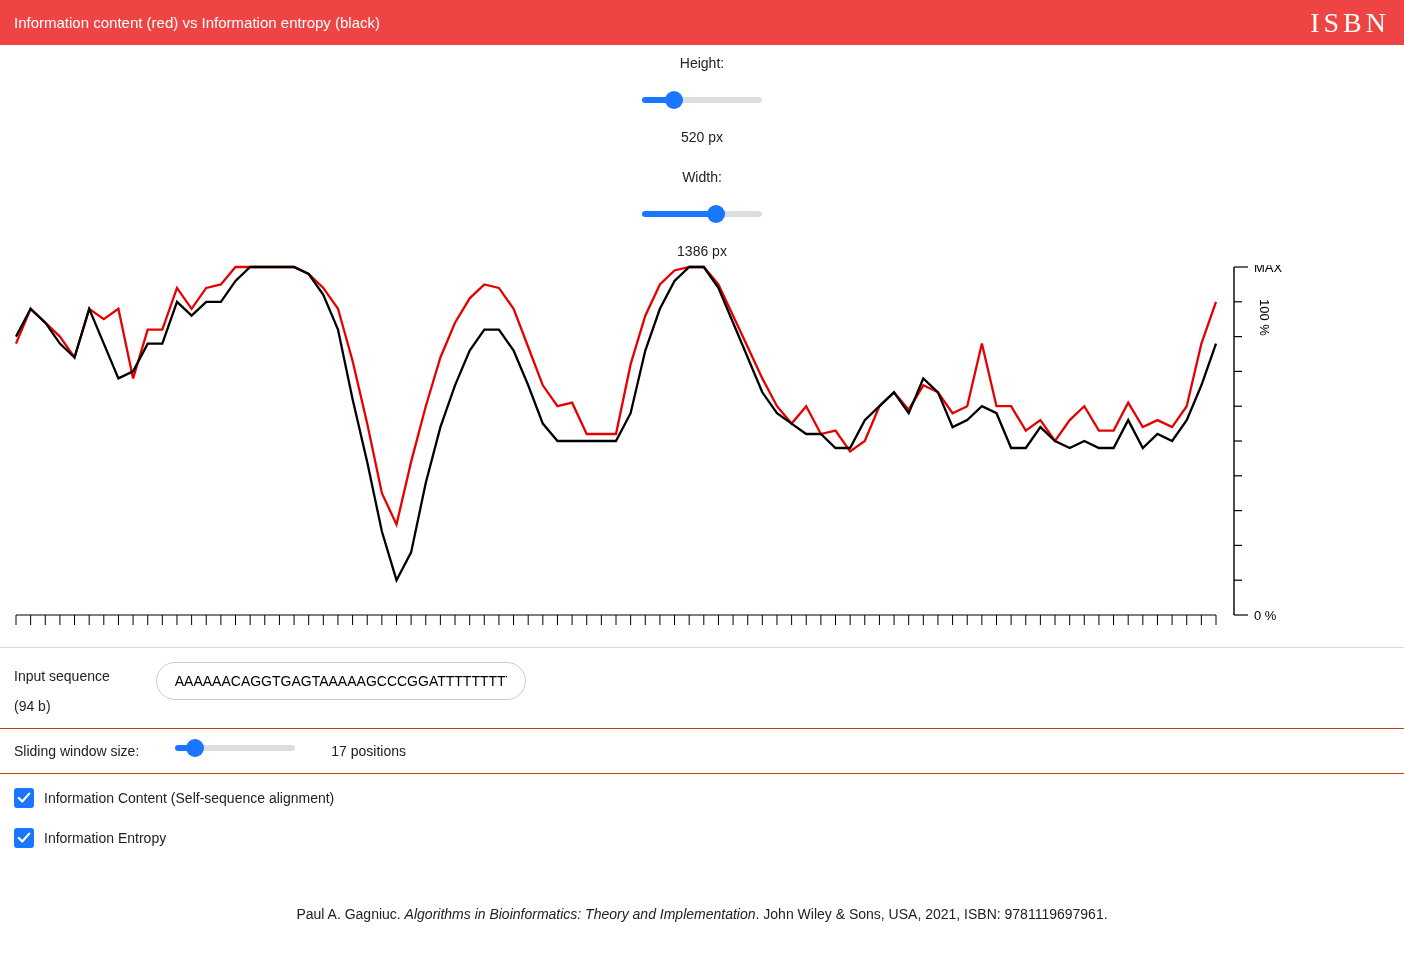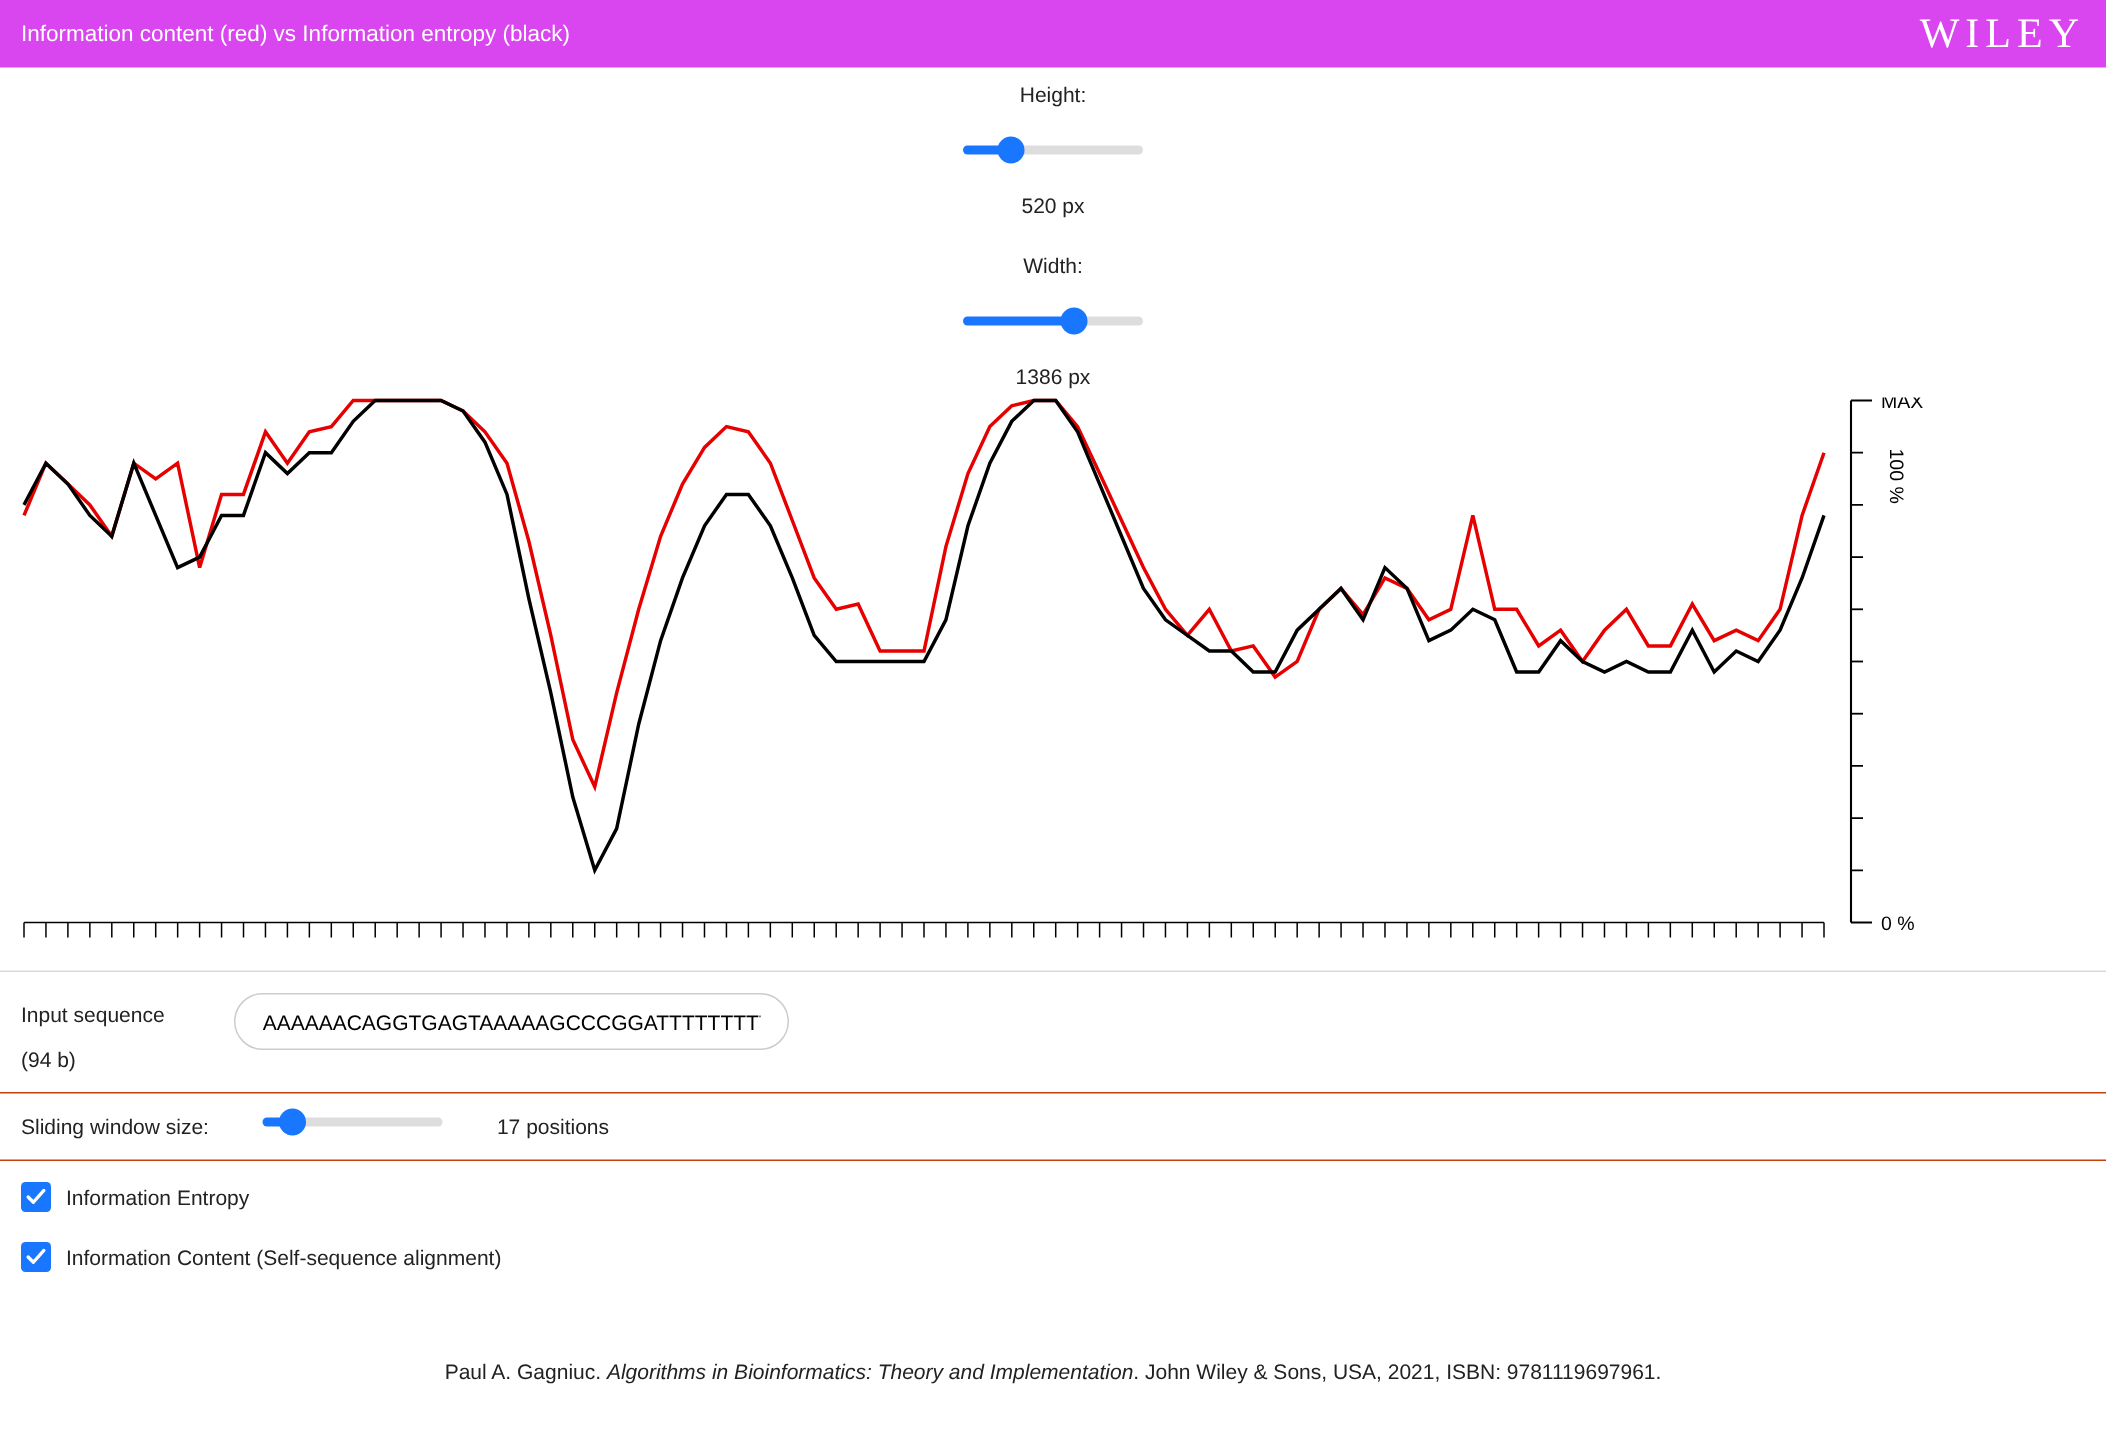--- a/index.html
+++ b/index.html
@@ -4,21 +4,21 @@
   <style>
     * { box-sizing: border-box; }
     body {
       margin: 0;
       font-family: Verdana, Geneva, sans-serif;
       font-size: 14px;
       color: #222;
       background: #fff;
     }
     .titlebar {
-      background: #d946ef;
+      background: #ef4444;
       color: #fff;
       height: 45px;
       display: flex;
       align-items: center;
       justify-content: space-between;
       padding: 0 14px;
     }
     .titlebar .title { font-size: 15px; }
     .wiley {
       font-family: Georgia, 'Times New Roman', serif;
@@ -115,21 +115,21 @@
       text-align: center;
     }
     .citation .book-title { font-style: italic; }
     .y-label-text { font-size: 13px; }
   </style>
 </head>
 <body>
 
 <div class="titlebar">
   <span class="title">Information content (red) vs Information entropy (black)</span>
-  <span class="wiley">WILEY</span>
+  <span class="wiley">ISBN</span>
 </div>
 
 <div class="controls-row">
   <span>Height:</span>
   <span class="slider-wrap">
     <input type="range" class="slider" id="height-slider" min="200" max="1000" value="380" style="background: linear-gradient(to right, rgb(25, 118, 255) 0%, rgb(25, 118, 255) 22.5%, rgb(221, 221, 221) 22.5%, rgb(221, 221, 221) 100%);">
   </span>
   <span>520 px</span>
 
   <span>Width:</span>
@@ -263,27 +263,27 @@
   </div>
 </div>
 
 <div class="section no-border">
   <div class="cb-row">
     <span class="cb">
       <svg viewBox="0 0 16 16">
         <path d="M2 8 L6 12 L14 3" stroke="#fff" stroke-width="2.5" fill="none" stroke-linecap="round" stroke-linejoin="round"></path>
       </svg>
     </span>
-    <span>Information Entropy</span>
+    <span>Information Content (Self-sequence alignment)</span>
   </div>
   <div class="cb-row">
     <span class="cb">
       <svg viewBox="0 0 16 16">
         <path d="M2 8 L6 12 L14 3" stroke="#fff" stroke-width="2.5" fill="none" stroke-linecap="round" stroke-linejoin="round"></path>
       </svg>
     </span>
-    <span>Information Content (Self-sequence alignment)</span>
+    <span>Information Entropy</span>
   </div>
 </div>
 
 <div class="citation">
   <span>Paul A. Gagniuc. </span><span class="book-title">Algorithms in Bioinformatics: Theory and Implementation</span><span>. John Wiley &amp; Sons, USA, 2021, ISBN: 9781119697961.</span>
 </div>
 
 </body></html>

